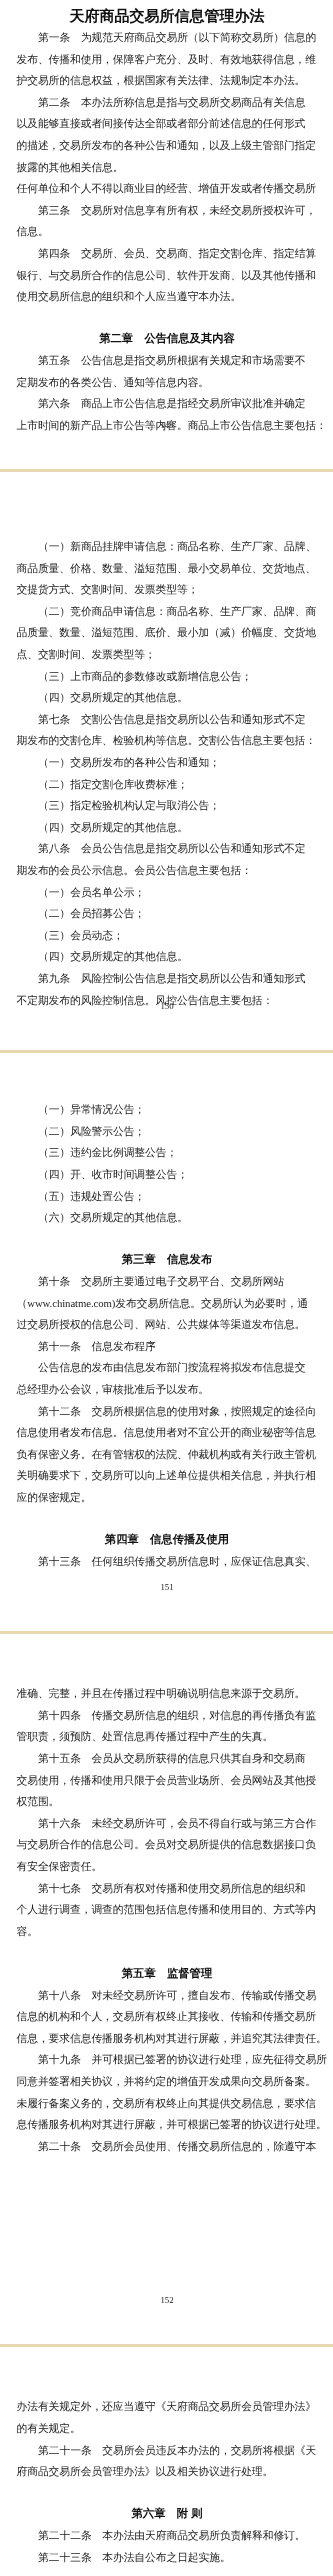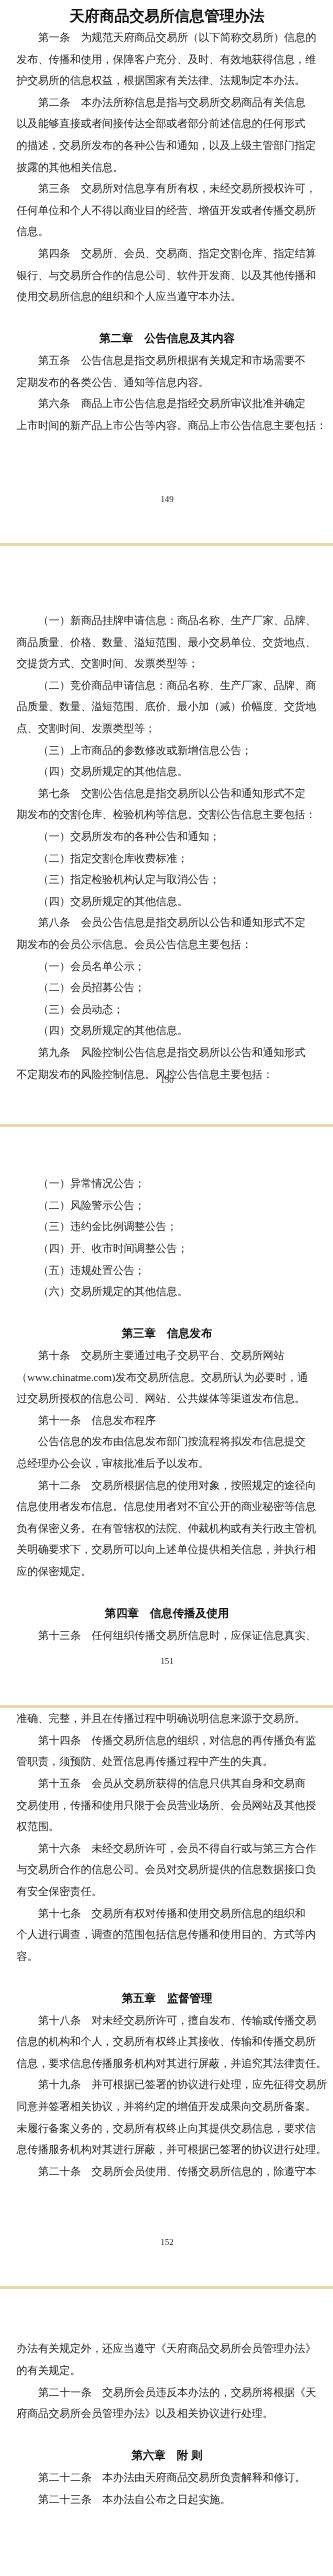--- a/index.html
+++ b/index.html
@@ -4,24 +4,24 @@
 <style>
   html,body{margin:0;padding:0;}
   body{
     width:334px;
     background:#ffffff;
     color:#1b1b1b;
     font-family:"Liberation Serif","DejaVu Serif",serif;
   }
   .doc{width:334px;}
   .page{position:relative;background:#ffffff;box-sizing:border-box;overflow:hidden;}
-  #p1{height:543px;}
+  #p1{height:469px;}
   #p2{height:578px;padding-top:64px;}
   #p3{height:578px;padding-top:46px;border-radius:29px;}
-  #p4{height:578px;}
+  #p4{height:710px;padding-top:49px;}
   #p5{height:575px;padding-top:49px;}
   .sep{height:3.1px;background:#e8d8b0;}
   .doc-title{
     margin:0;padding-top:4.1px;height:23px;line-height:23px;
     font-family:"Liberation Sans","DejaVu Sans",sans-serif;
     font-weight:700;font-size:15px;text-align:center;color:#111;
   }
   .chapter{
     height:21.6px;line-height:21.6px;margin-top:20.6px;
     font-family:"Liberation Sans","DejaVu Sans",sans-serif;
@@ -45,22 +45,22 @@
 
   <section class="page" id="p1">
     <h1 class="doc-title">天府商品交易所信息管理办法</h1>
     <div class="line indent">第一条　为规范天府商品交易所（以下简称交易所）信息的</div>
     <div class="line">发布、传播和使用，保障客户充分、及时、有效地获得信息，维</div>
     <div class="line">护交易所的信息权益，根据国家有关法律、法规制定本办法。</div>
     <div class="line indent">第二条　本办法所称信息是指与交易所交易商品有关信息</div>
     <div class="line">以及能够直接或者间接传达全部或者部分前述信息的任何形式</div>
     <div class="line">的描述，交易所发布的各种公告和通知，以及上级主管部门指定</div>
     <div class="line">披露的其他相关信息。</div>
+    <div class="line">任何单位和个人不得以商业目的经营、增值开发或者传播交易所</div>
     <div class="line indent">第三条　交易所对信息享有所有权，未经交易所授权许可，</div>
-    <div class="line">任何单位和个人不得以商业目的经营、增值开发或者传播交易所</div>
     <div class="line">信息。</div>
     <div class="line indent">第四条　交易所、会员、交易商、指定交割仓库、指定结算</div>
     <div class="line">银行、与交易所合作的信息公司、软件开发商、以及其他传播和</div>
     <div class="line">使用交易所信息的组织和个人应当遵守本办法。</div>
     <div class="chapter">第二章　公告信息及其内容</div>
     <div class="line indent">第五条　公告信息是指交易所根据有关规定和市场需要不</div>
     <div class="line">定期发布的各类公告、通知等信息内容。</div>
     <div class="line indent">第六条　商品上市公告信息是指经交易所审议批准并确定</div>
     <div class="line">上市时间的新产品上市公告等内容。商品上市公告信息主要包括：</div>
     <div class="page-num">149</div>

